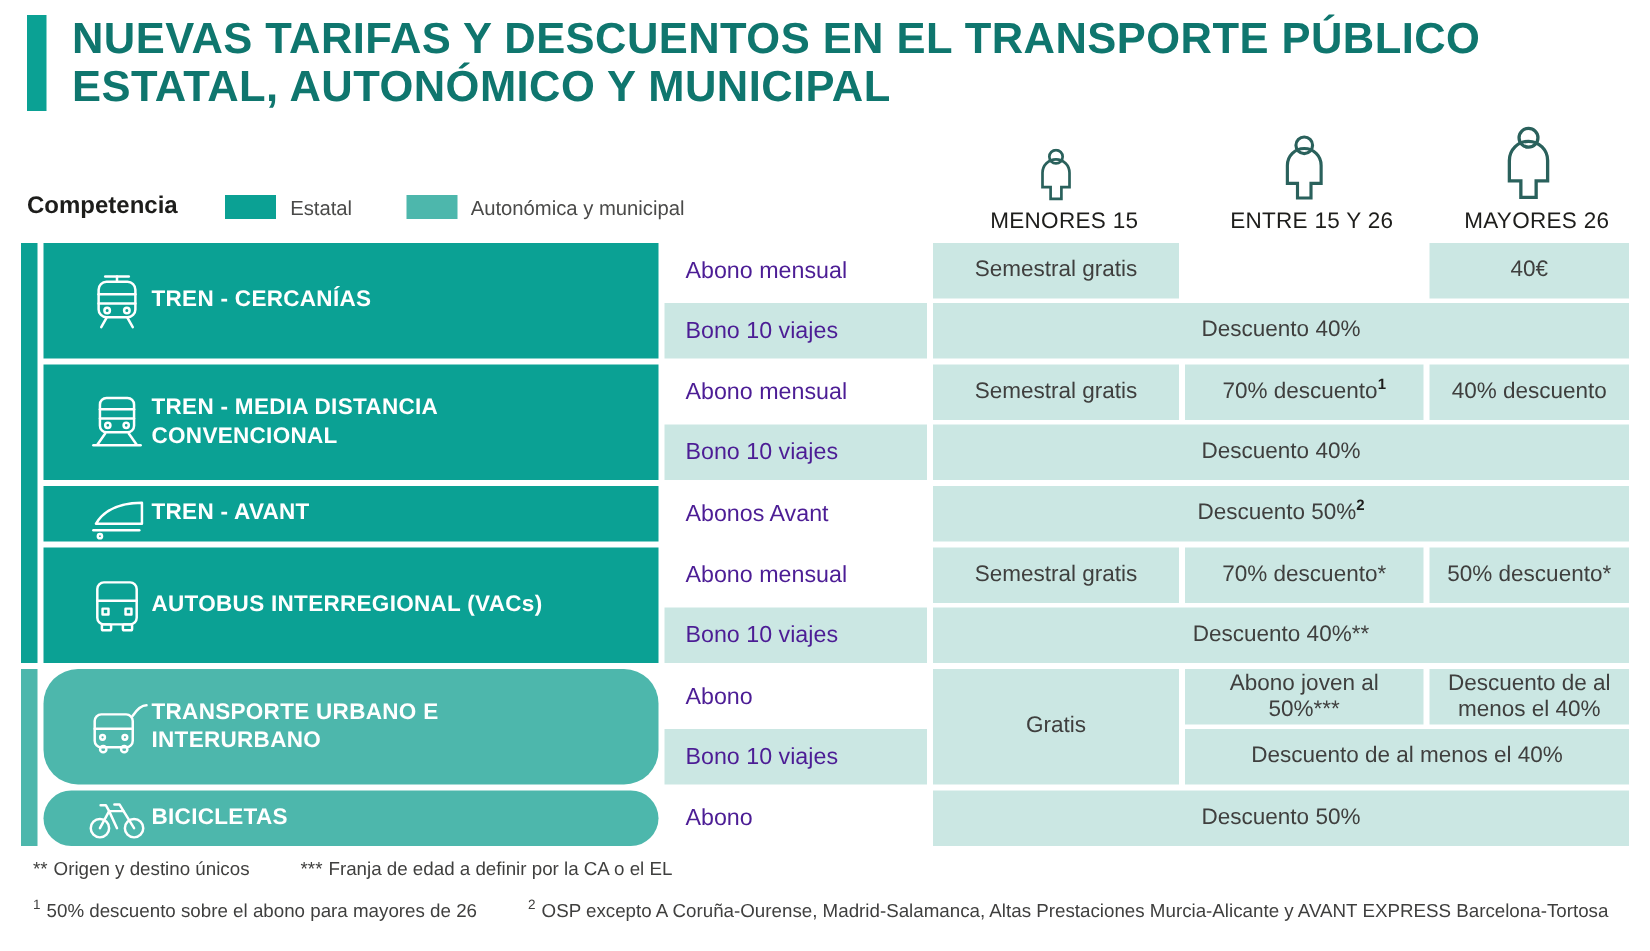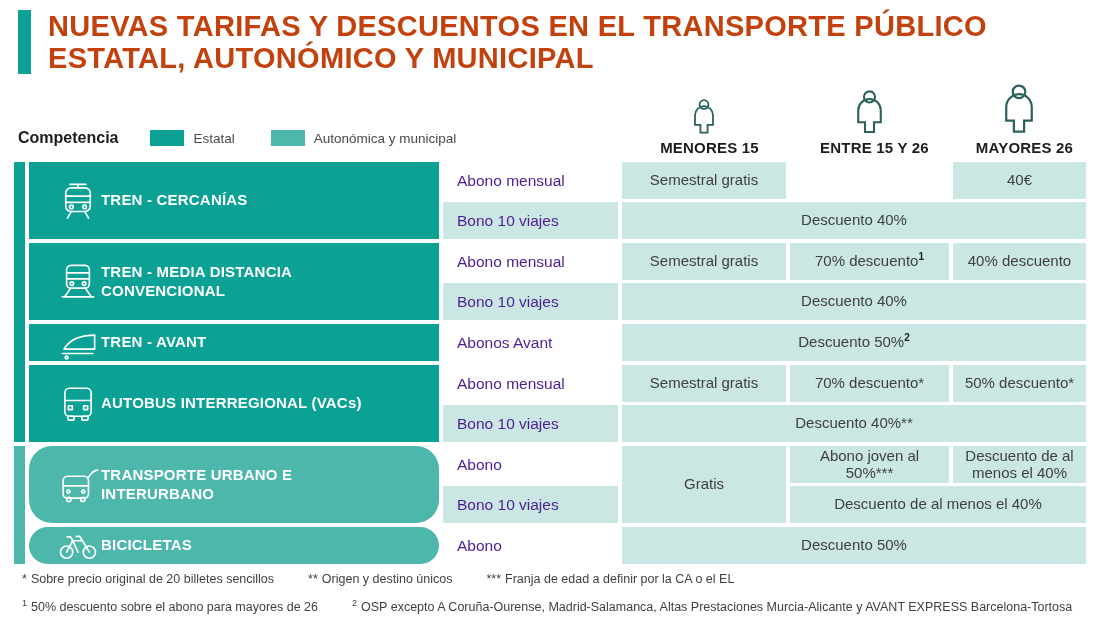--- a/index.html
+++ b/index.html
@@ -2,32 +2,32 @@
 <html><head>
 <meta charset="utf-8">
 <style>
   html,body{margin:0;padding:0;background:#fff;}
   .page{position:relative;width:1100px;height:634px;background:#fff;overflow:hidden;
         font-family:"Liberation Sans",sans-serif;color:#1d1d1b;}
 
   
   .title-wrap{position:absolute;top:10px;left:18px;display:flex;gap:17px;}
   .title-accent{width:13px;background:#0ba194;}
-  .title{font-size:29px;line-height:32px;font-weight:700;letter-spacing:.3px;color:#c2410c;}
+  .title{font-size:29px;line-height:32px;font-weight:700;letter-spacing:.3px;color:#0f766e;}
 
   
   .legend{position:absolute;top:129px;left:18px;display:flex;align-items:center;}
   .legend .cap{font-size:16px;font-weight:700;margin-right:20px;}
   .swatch{width:34px;height:16px;display:inline-block;margin-right:9px;}
   .legend .item{display:flex;align-items:center;margin-right:24px;font-size:13.5px;color:#4a4a49;padding-left:12px;}
 
   
   .colhead{position:absolute;top:84px;width:180px;height:72px;display:flex;flex-direction:column;
            align-items:center;justify-content:flex-end;}
-  .colhead .hlabel{font-size:15px;font-weight:700;margin-top:4px;letter-spacing:.2px;margin-left:11px;}
+  .colhead .hlabel{font-size:15px;font-weight:400;margin-top:4px;letter-spacing:.2px;margin-left:11px;}
   .colhead svg{display:block;}
 
   
   .table{position:absolute;top:162px;left:14px;}
   .group{border-left:11px solid #0ba194;padding-left:4px;display:flex;flex-direction:column;gap:4px;}
   .group.auto{border-left-color:#4db7ac;margin-top:4px;}
   .sec{display:grid;grid-template-columns:410px 175px 164px 159px 133px;
        column-gap:4px;row-gap:3px;grid-auto-rows:37px;}
   .label{grid-column:1;display:flex;align-items:center;padding-left:26px;
          color:#fff;font-weight:700;font-size:15px;line-height:1.25;letter-spacing:.2px;}
@@ -282,21 +282,20 @@
             <span>Abono</span>
           </div>
         <div class="cell sp3 r1">
             <span><span>Descuento 50%</span></span>
           </div>
       </div>
     </div>
   </div>
 
   <div class="foot l1">
-    <span class="fitem"><span class="mk">*</span><span>Sobre precio original de 20 billetes sencillos</span></span>
     <span class="fitem"><span class="mk">**</span><span>Origen y destino únicos</span></span>
     <span class="fitem"><span class="mk">***</span><span>Franja de edad a definir por la CA o el EL</span></span>
   </div>
   <div class="foot l2">
     <span class="fitem"><sup>1</sup><span>50% descuento sobre el abono para mayores de 26</span></span>
     <span class="fitem"><sup>2</sup><span>OSP excepto A Coruña-Ourense, Madrid-Salamanca, Altas Prestaciones  Murcia-Alicante y AVANT EXPRESS Barcelona-Tortosa</span></span>
   </div>
 
 </div>
 

